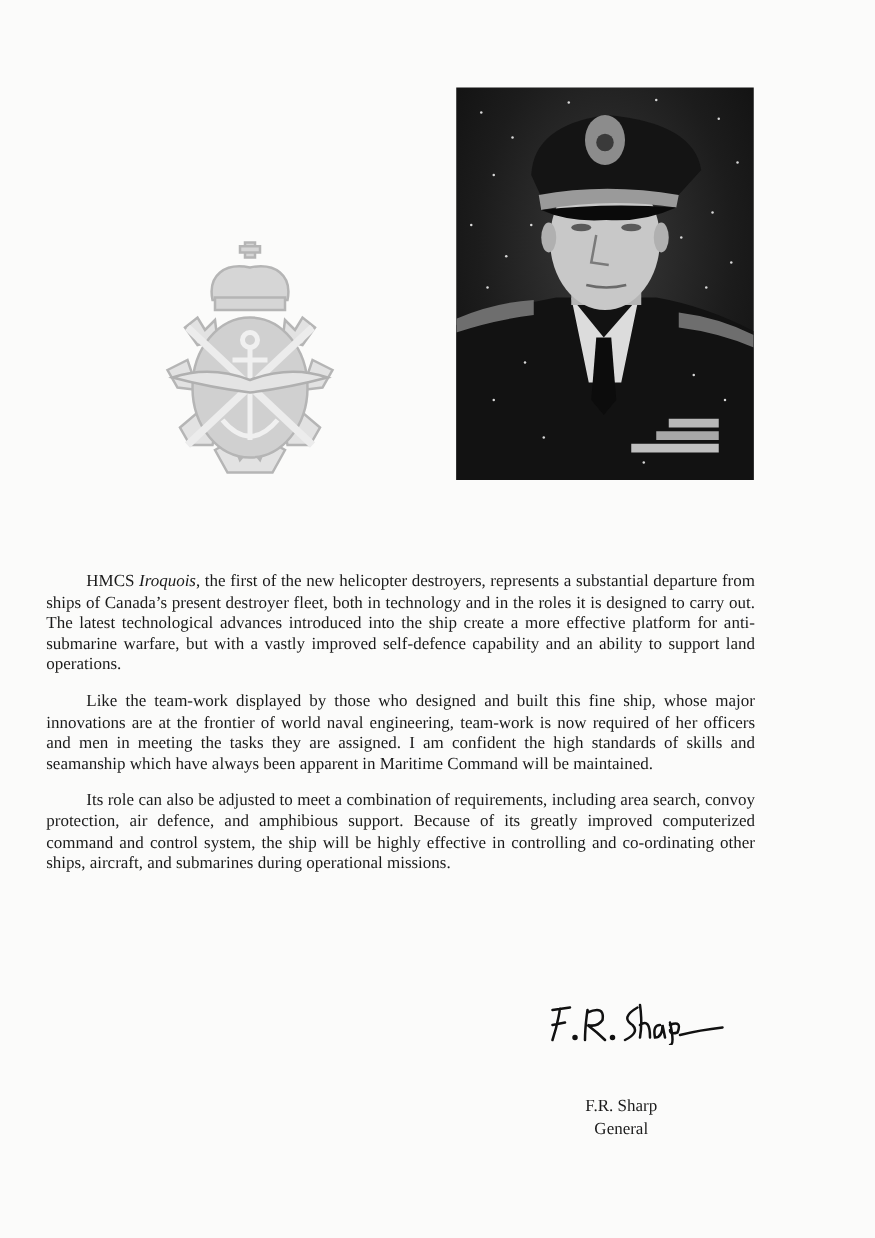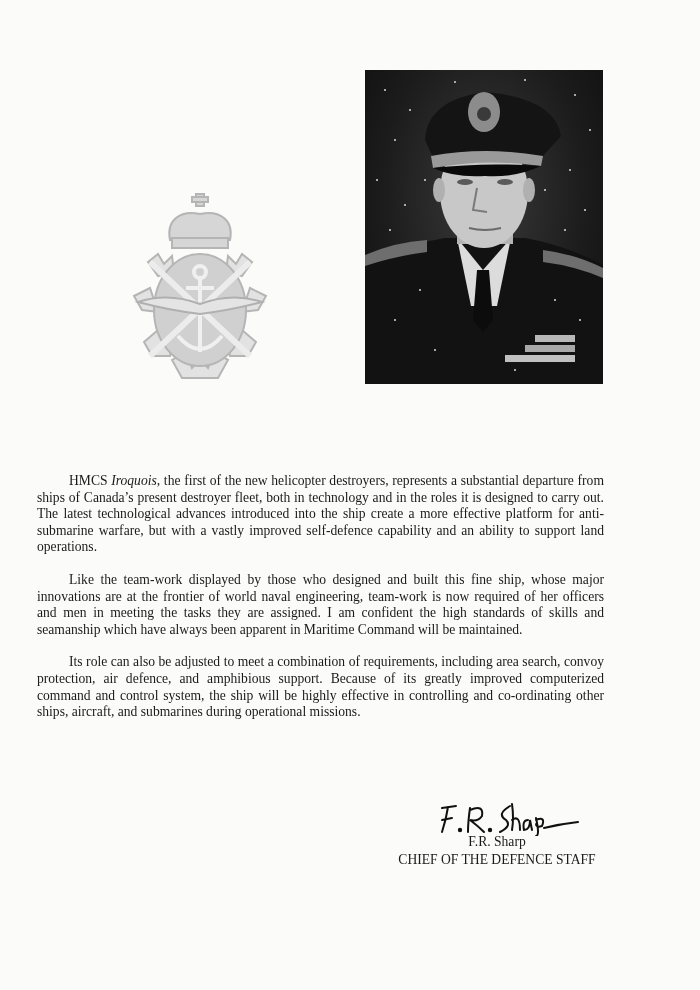--- a/index.html
+++ b/index.html
@@ -14,27 +14,27 @@
   .photo {
     position: absolute; left: 365px; top: 70px; width: 238px; height: 314px;
     background: radial-gradient(ellipse at 50% 40%, #3a3a3a 0%, #1c1c1c 60%, #0e0e0e 100%);
     overflow: hidden;
   }
   .photo svg { position: absolute; left: 0; top: 0; }
   .body-text {
     position: absolute; left: 37px; top: 457px; width: 567px;
     font-size: 13.6px; line-height: 16.6px; text-align: justify;
   }
-  .body-text p { margin: 16px 0 13px 0; text-indent: 32px; }
+  .body-text p { margin: 0 0 13px 0; text-indent: 32px; }
   .body-text em { font-style: italic; }
   .signature {
     position: absolute; left: 432px; top: 800px; width: 150px; height: 36px;
   }
   .sig-block {
-    position: absolute; left: 382px; top: 833px; width: 230px;
+    position: absolute; left: 382px; top: 876px; width: 230px;
     text-align: center; font-size: 13.6px; line-height: 17.5px;
   }
   .sig-block div { white-space: nowrap; }
 </style>
 </head>
 <body>
 
 <div class="crest">
   <svg width="144" height="190" viewBox="0 0 144 190" fill="none" stroke="#b5b5b5" stroke-width="2">
 
@@ -142,14 +142,14 @@
     <path d="M10 8 L24 6 M16 7 Q14 20 10 32 M10 20 L20 18"></path>
     <circle cx="28" cy="30" r="1.2" fill="#111"></circle>
     <path d="M38 8 Q36 22 36 32 M38 10 Q52 4 50 16 Q46 22 38 20 Q46 26 52 32"></path>
     <circle cx="58" cy="30" r="1.2" fill="#111"></circle>
     <path d="M78 6 Q64 14 74 20 Q80 26 68 32 M80 4 Q82 18 80 30 M80 20 Q88 14 88 30 M96 20 Q90 20 92 30 Q98 30 98 20 L100 30 M104 18 Q108 36 104 36 M104 20 Q114 16 110 26 Q104 28 104 24 M112 28 Q128 24 146 22"></path>
   </svg>
 </div>
 
 <div class="sig-block">
   <div>F.R. Sharp</div>
-  <div>CHIEF OF THE DEFENCE STAFF</div>
+  <div>General</div>
 </div>
 
 </body></html>

